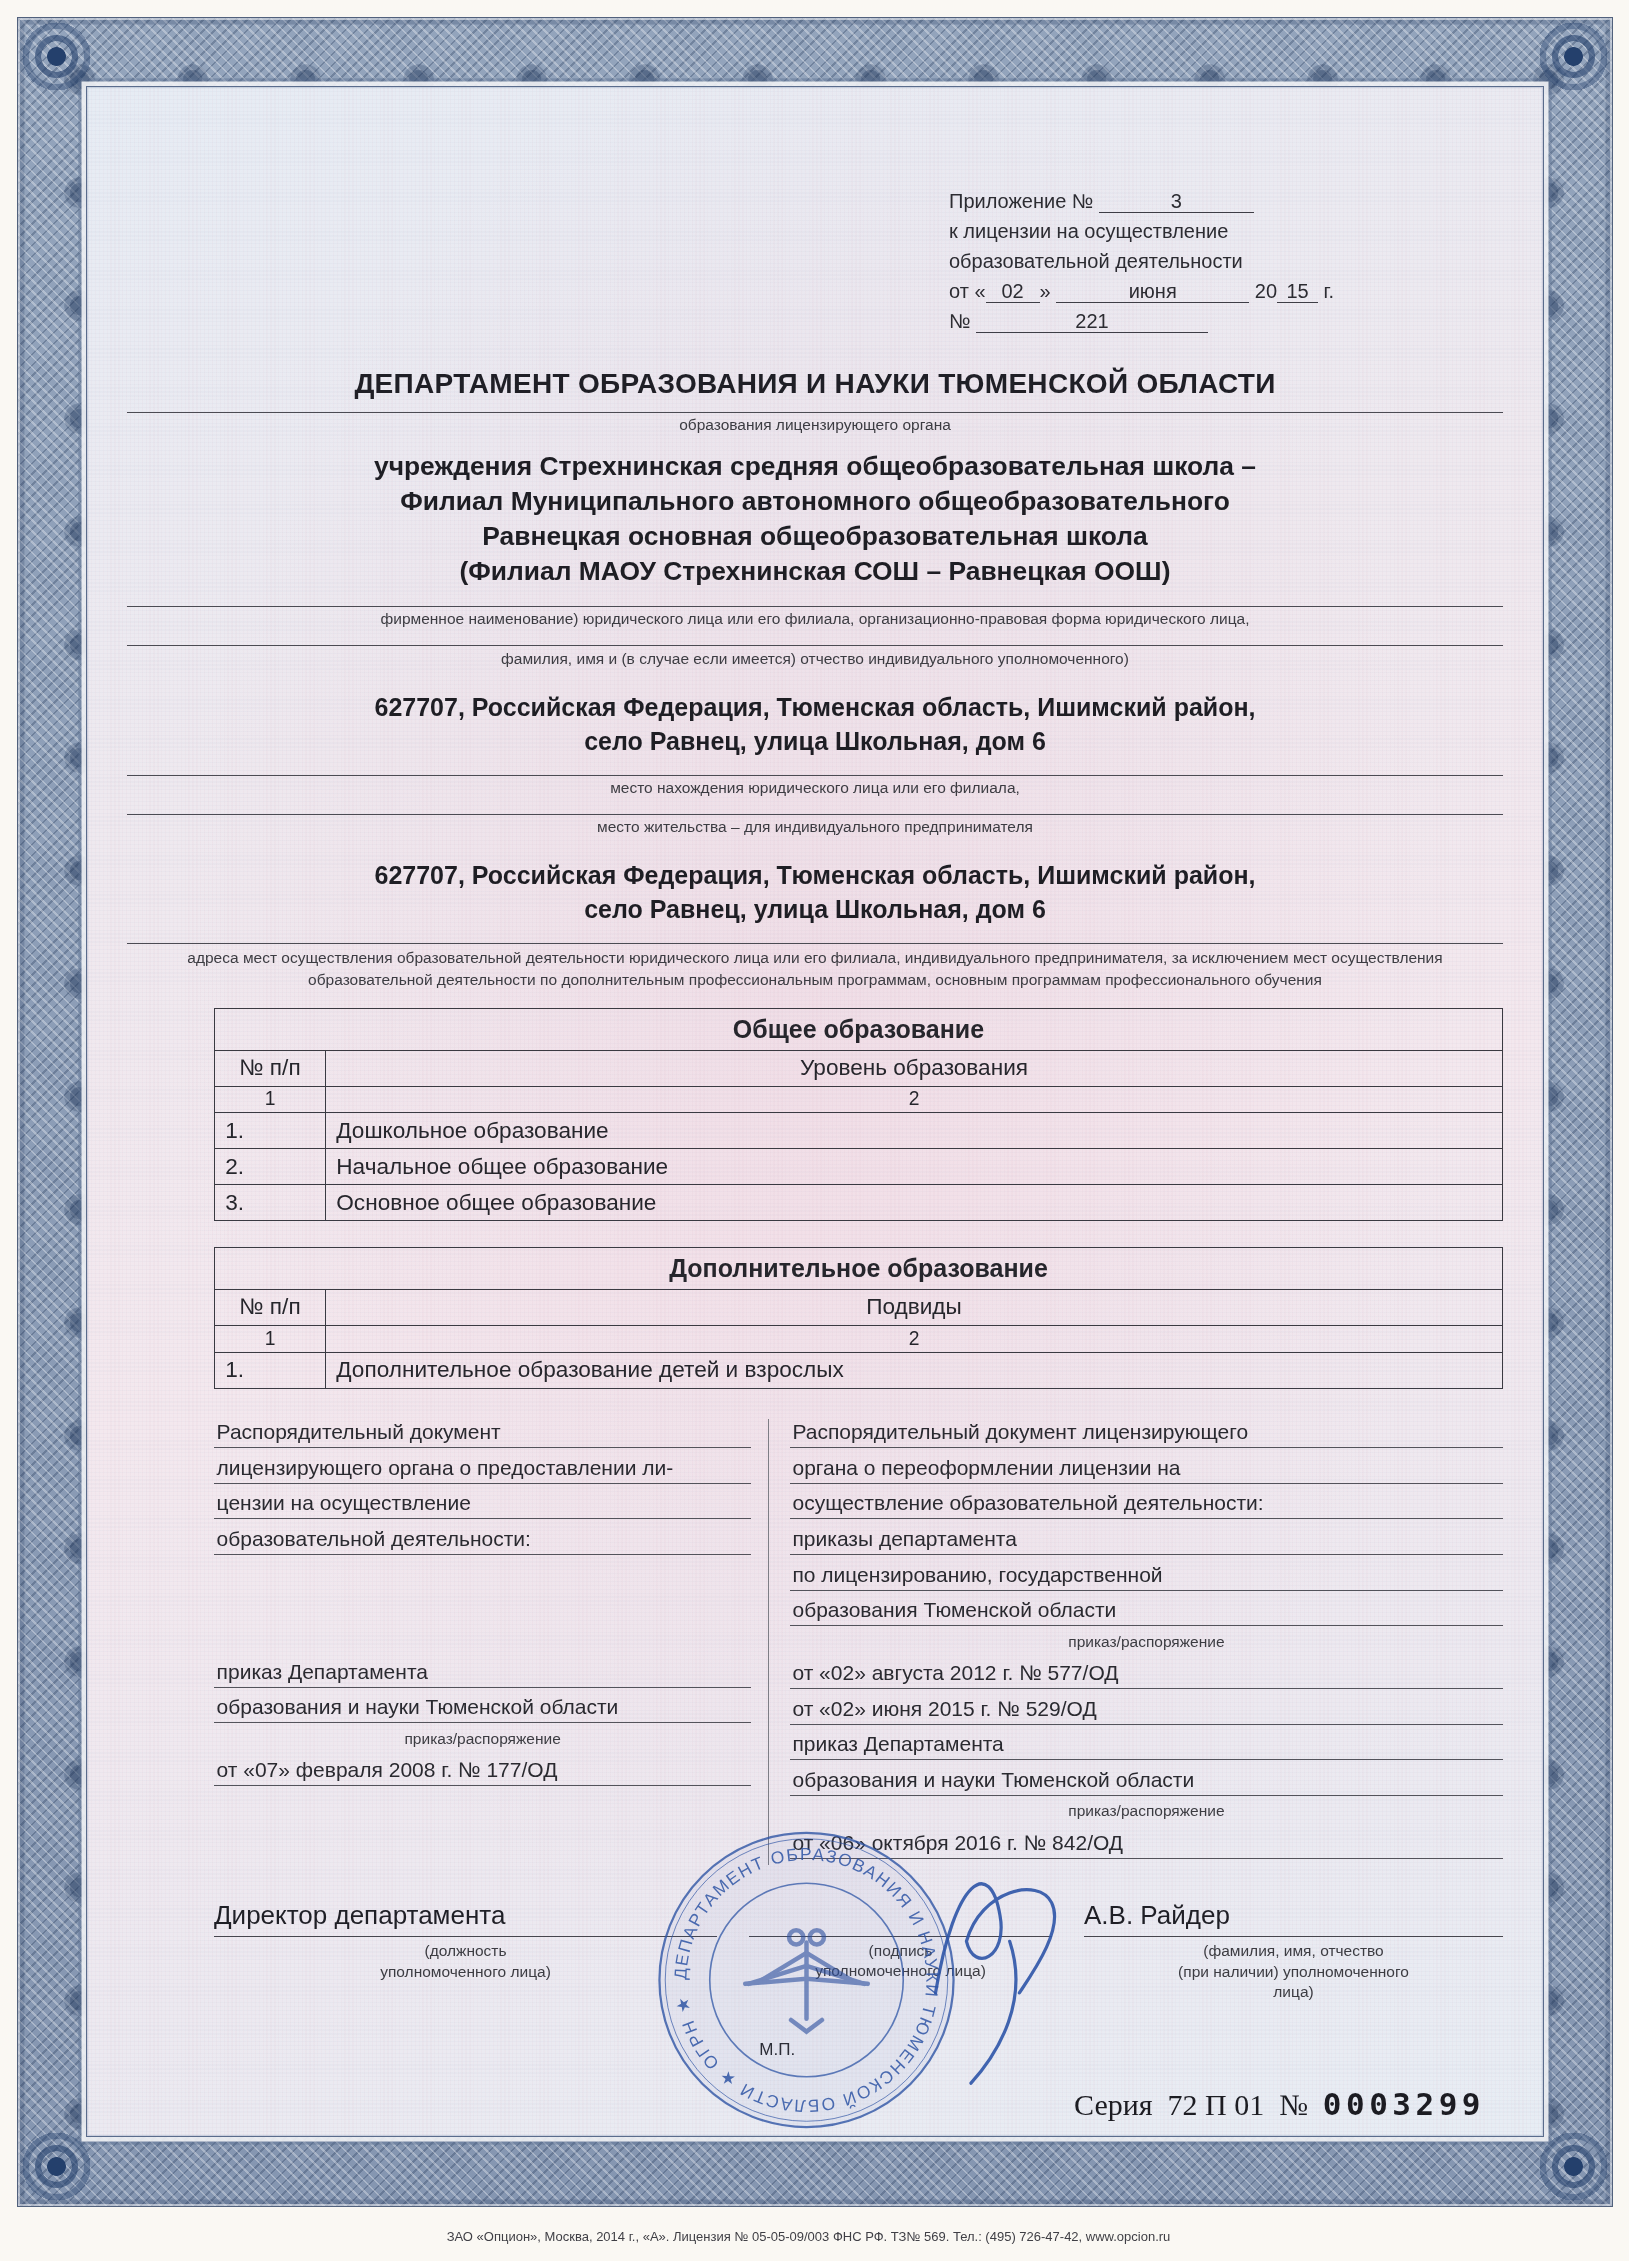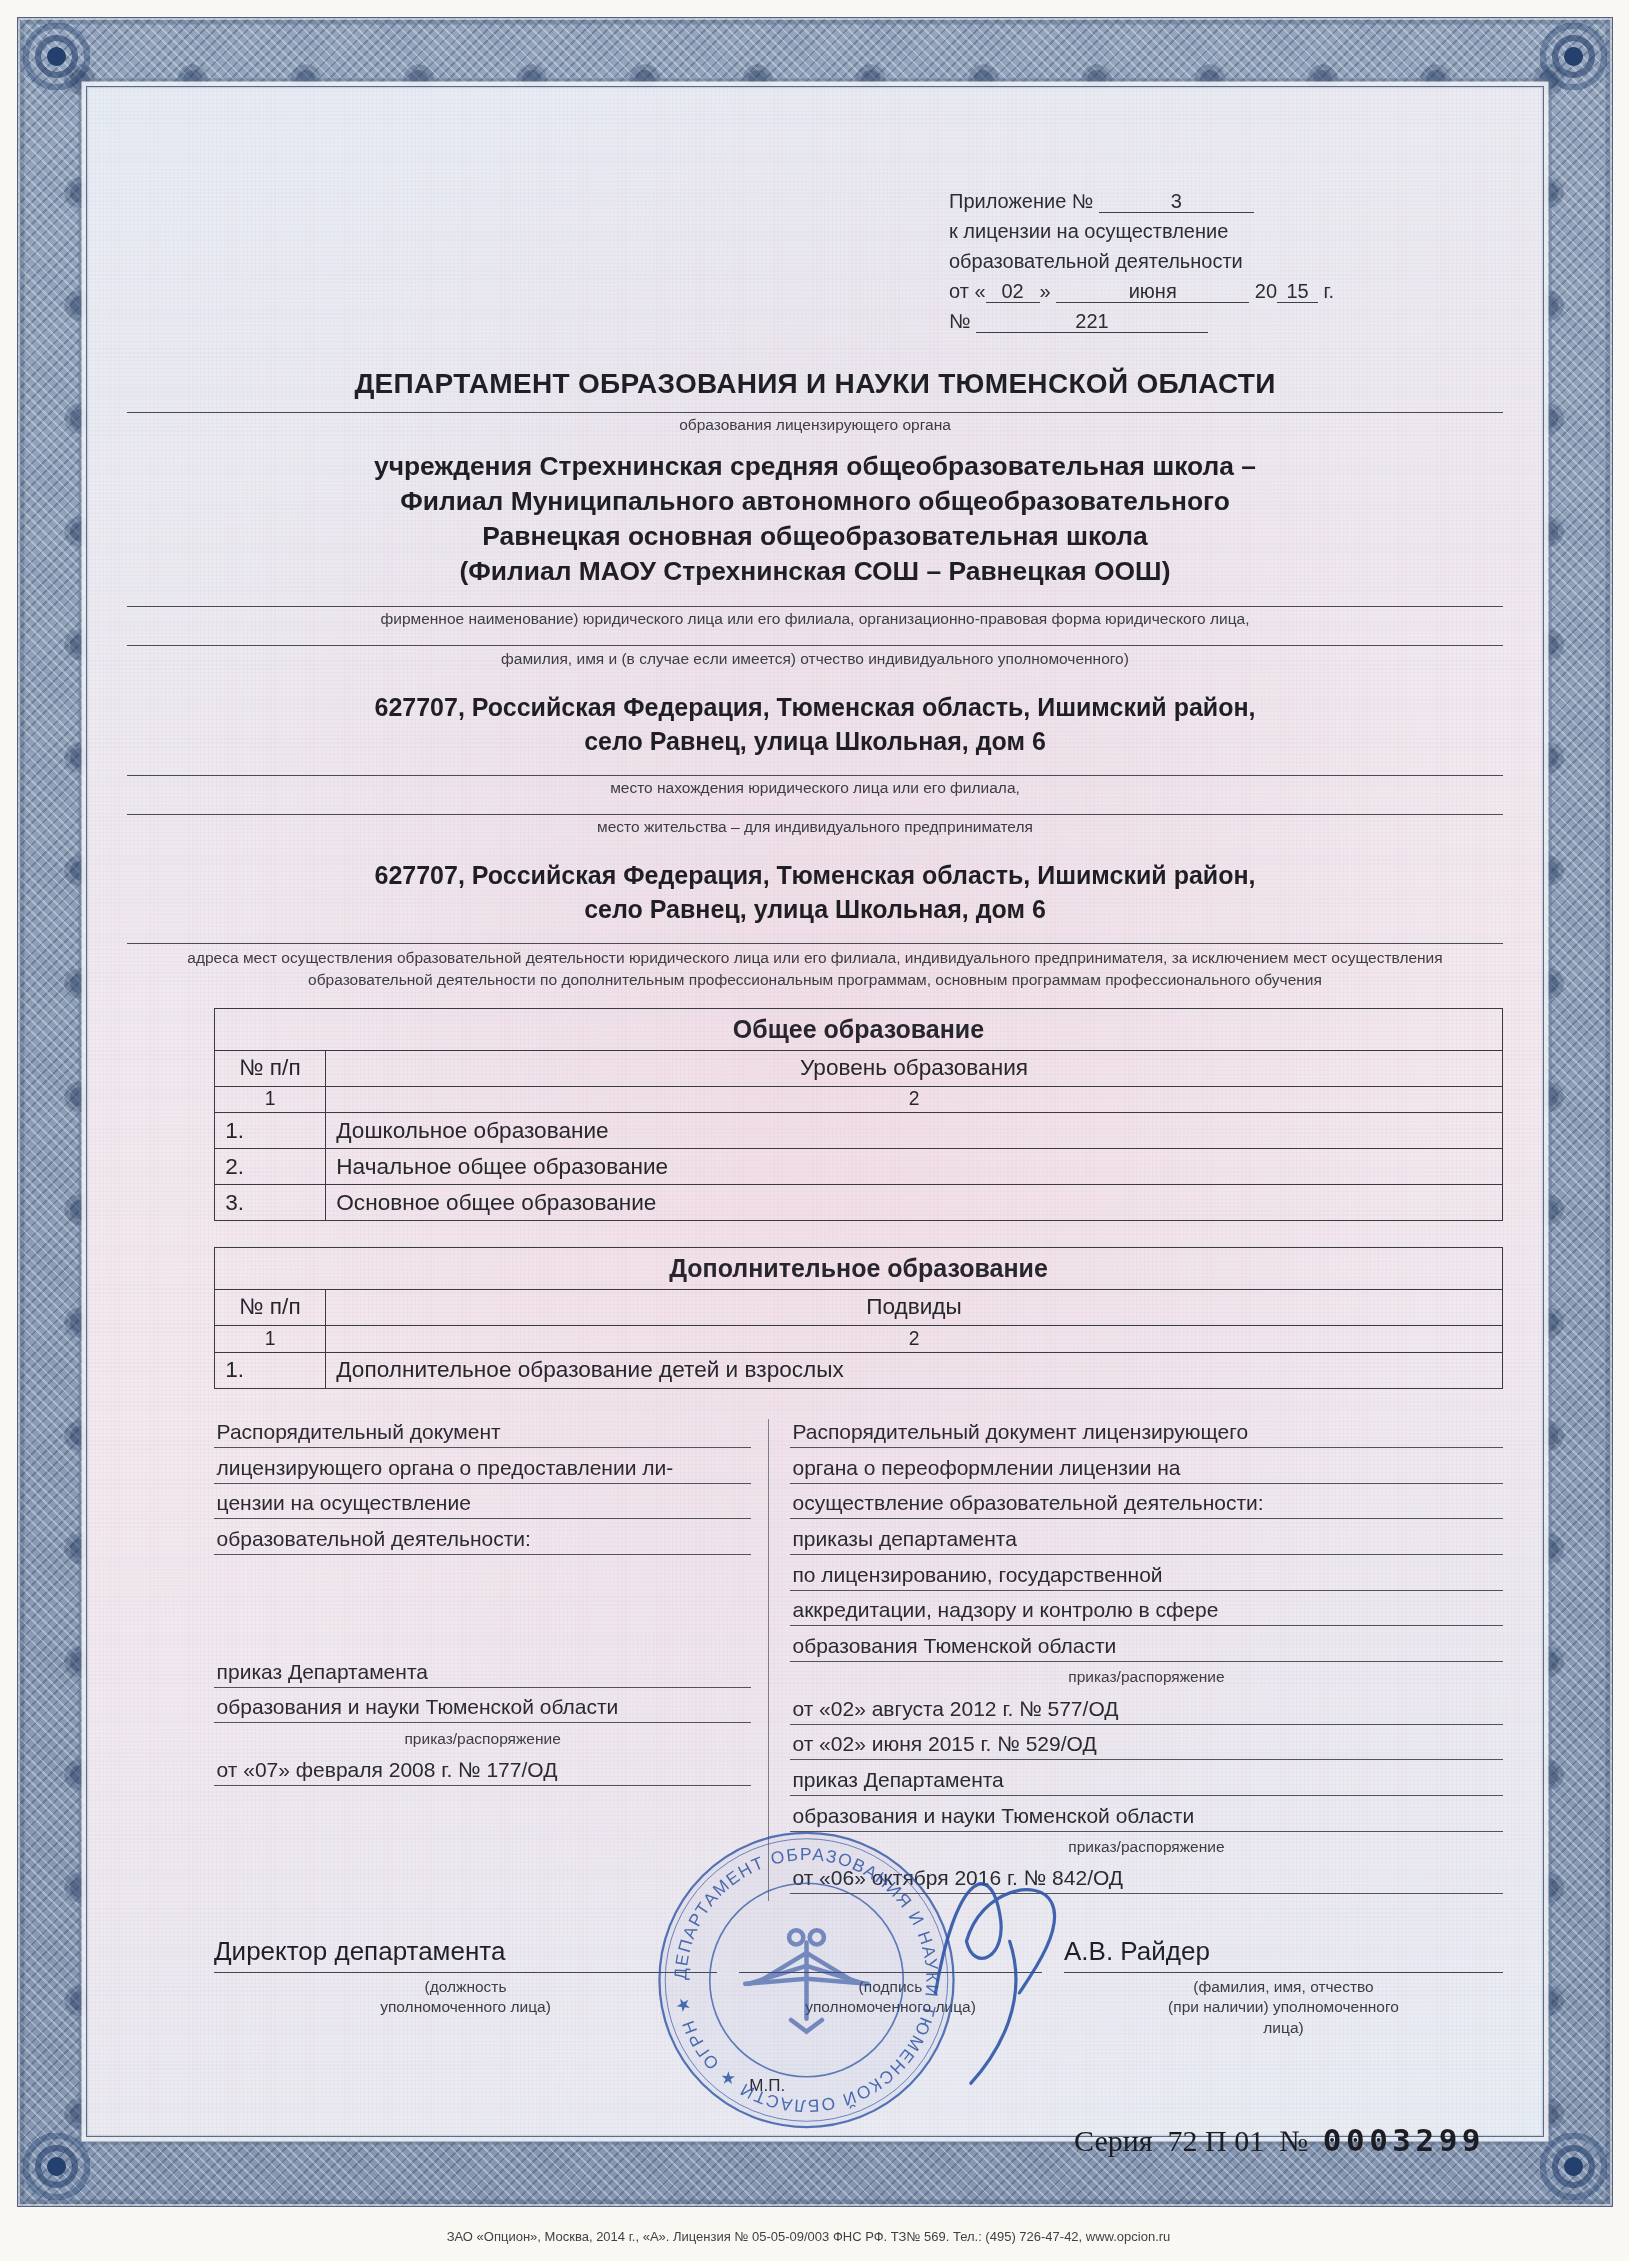--- a/index.html
+++ b/index.html
@@ -61,21 +61,21 @@
   .doc-table .idx td { font-size:19.3px; padding:1.9px; text-align:center; }
   .col-no { width:111px; }
 
   .orders { display:flex; margin-left:87px; width:calc(100% - 87px); margin-top:30px; }
   .ocol-left { width:43%; padding-right:17px; }
   .ocol-right { width:57%; border-left:1.3px solid #7d7d85; padding-left:20.6px; }
   .oline { font-size:21px; line-height:1.1; border-bottom:1.3px solid #53535b; padding:1.3px 2.6px 3.9px; margin-bottom:6.4px; color:#2a2a30; }
   .ocap { font-size:15.5px; text-align:center; margin:0 0 9px; color:#3c3c42; }
   .ogap { height:97px; }
 
-  .sig-row { display:flex; margin-left:87px; width:calc(100% - 87px); margin-top:35px; gap:22px; }
+  .sig-row { display:flex; margin-left:87px; width:calc(100% - 87px); margin-top:35px; gap:32px; }
   .scol1 { width:503px; } .scol2 { width:303px; } .scol3 { flex:1; }
   .sline { border-bottom:1.3px solid #46464e; font-size:26px; padding-bottom:5.2px; color:#1f1f26; }
   .sline.empty { height:37px; }
   .sline.center { text-align:left; }
   .scap { font-size:15.5px; text-align:center; line-height:1.32; margin-top:3.9px; color:#3c3c42; }
   .mp { margin-top:58px; padding-left:10.3px; font-size:17px; color:#2a2a30; }
 
   .serial { margin-top:26px; text-align:right; padding-right:18px; font-family:"Liberation Serif", serif;
             font-size:30px; color:#1c1c22; }
   .serial-num { font-family:"DejaVu Sans Mono", monospace; font-weight:bold; letter-spacing:4.5px; font-size:31px; }
@@ -199,21 +199,20 @@
         <div class="oline">образования и науки Тюменской области</div>
         <div class="ocap">приказ/распоряжение</div>
         <div class="oline">от «07» февраля 2008 г. № 177/ОД</div>
       </div>
       <div class="ocol-right">
         <div class="oline">Распорядительный документ лицензирующего</div>
         <div class="oline">органа о переоформлении лицензии на</div>
         <div class="oline">осуществление образовательной деятельности:</div>
         <div class="oline">приказы департамента</div>
         <div class="oline">по лицензированию, государственной</div>
-        <div class="oline">аккредитации, надзору и контролю в сфере</div>
         <div class="oline">образования Тюменской области</div>
         <div class="ocap">приказ/распоряжение</div>
         <div class="oline">от «02» августа 2012 г. № 577/ОД</div>
         <div class="oline">от «02» июня 2015 г. № 529/ОД</div>
         <div class="oline">приказ Департамента</div>
         <div class="oline">образования и науки Тюменской области</div>
         <div class="ocap">приказ/распоряжение</div>
         <div class="oline">от «06» октября 2016 г. № 842/ОД</div>
       </div>
     </div>

